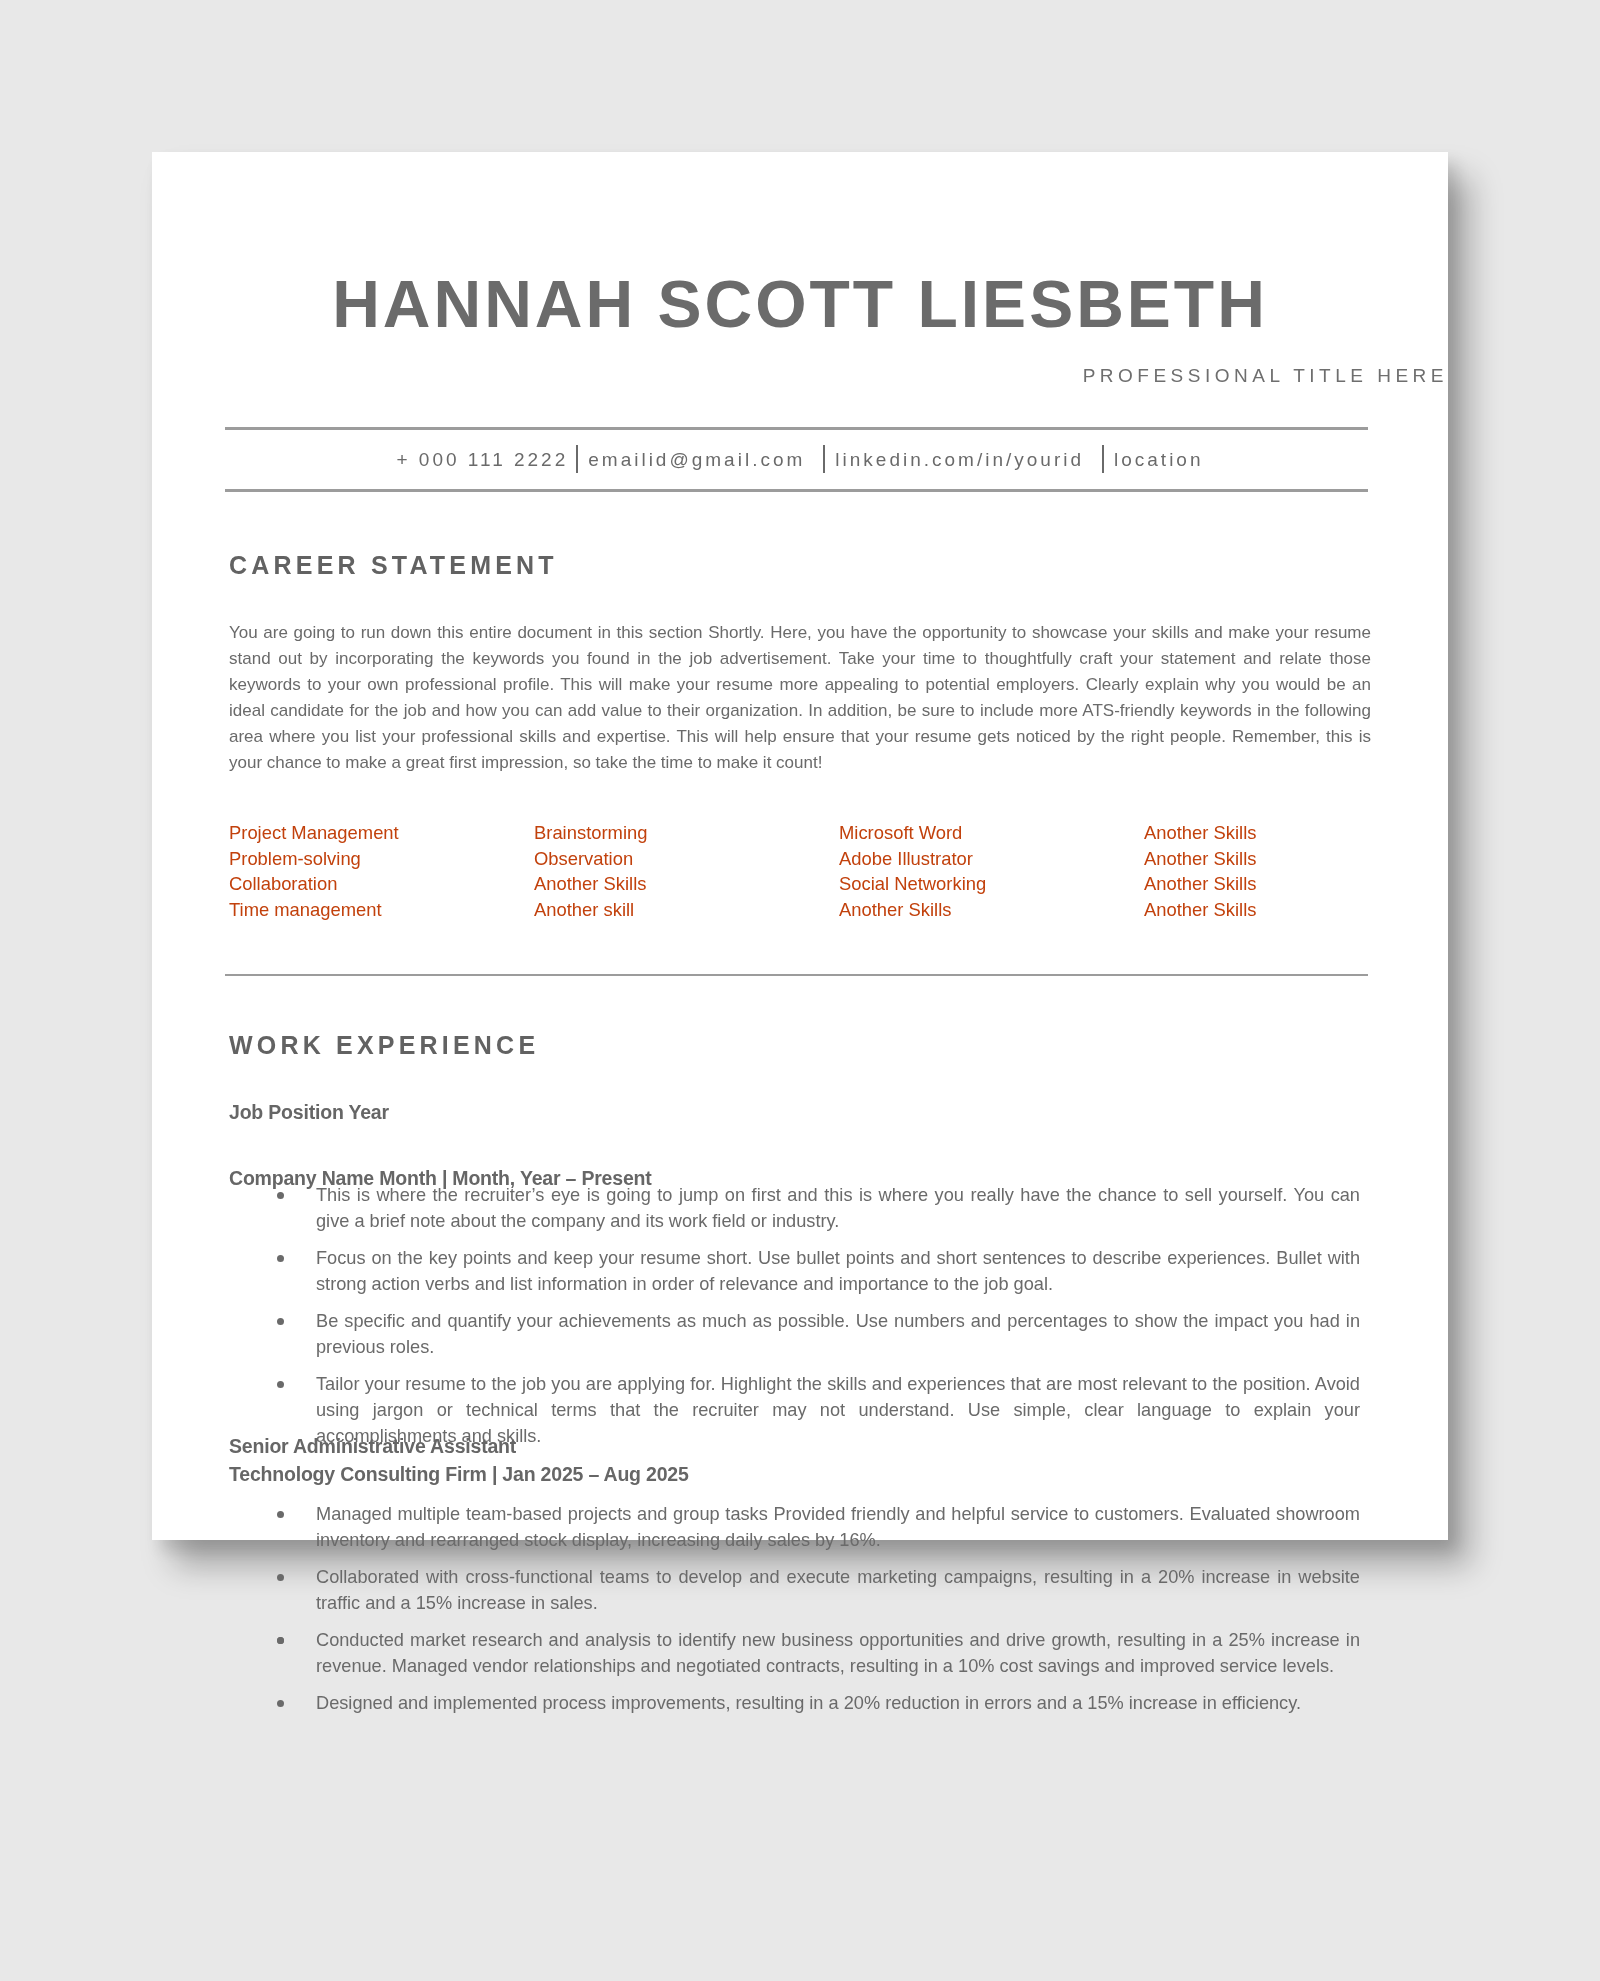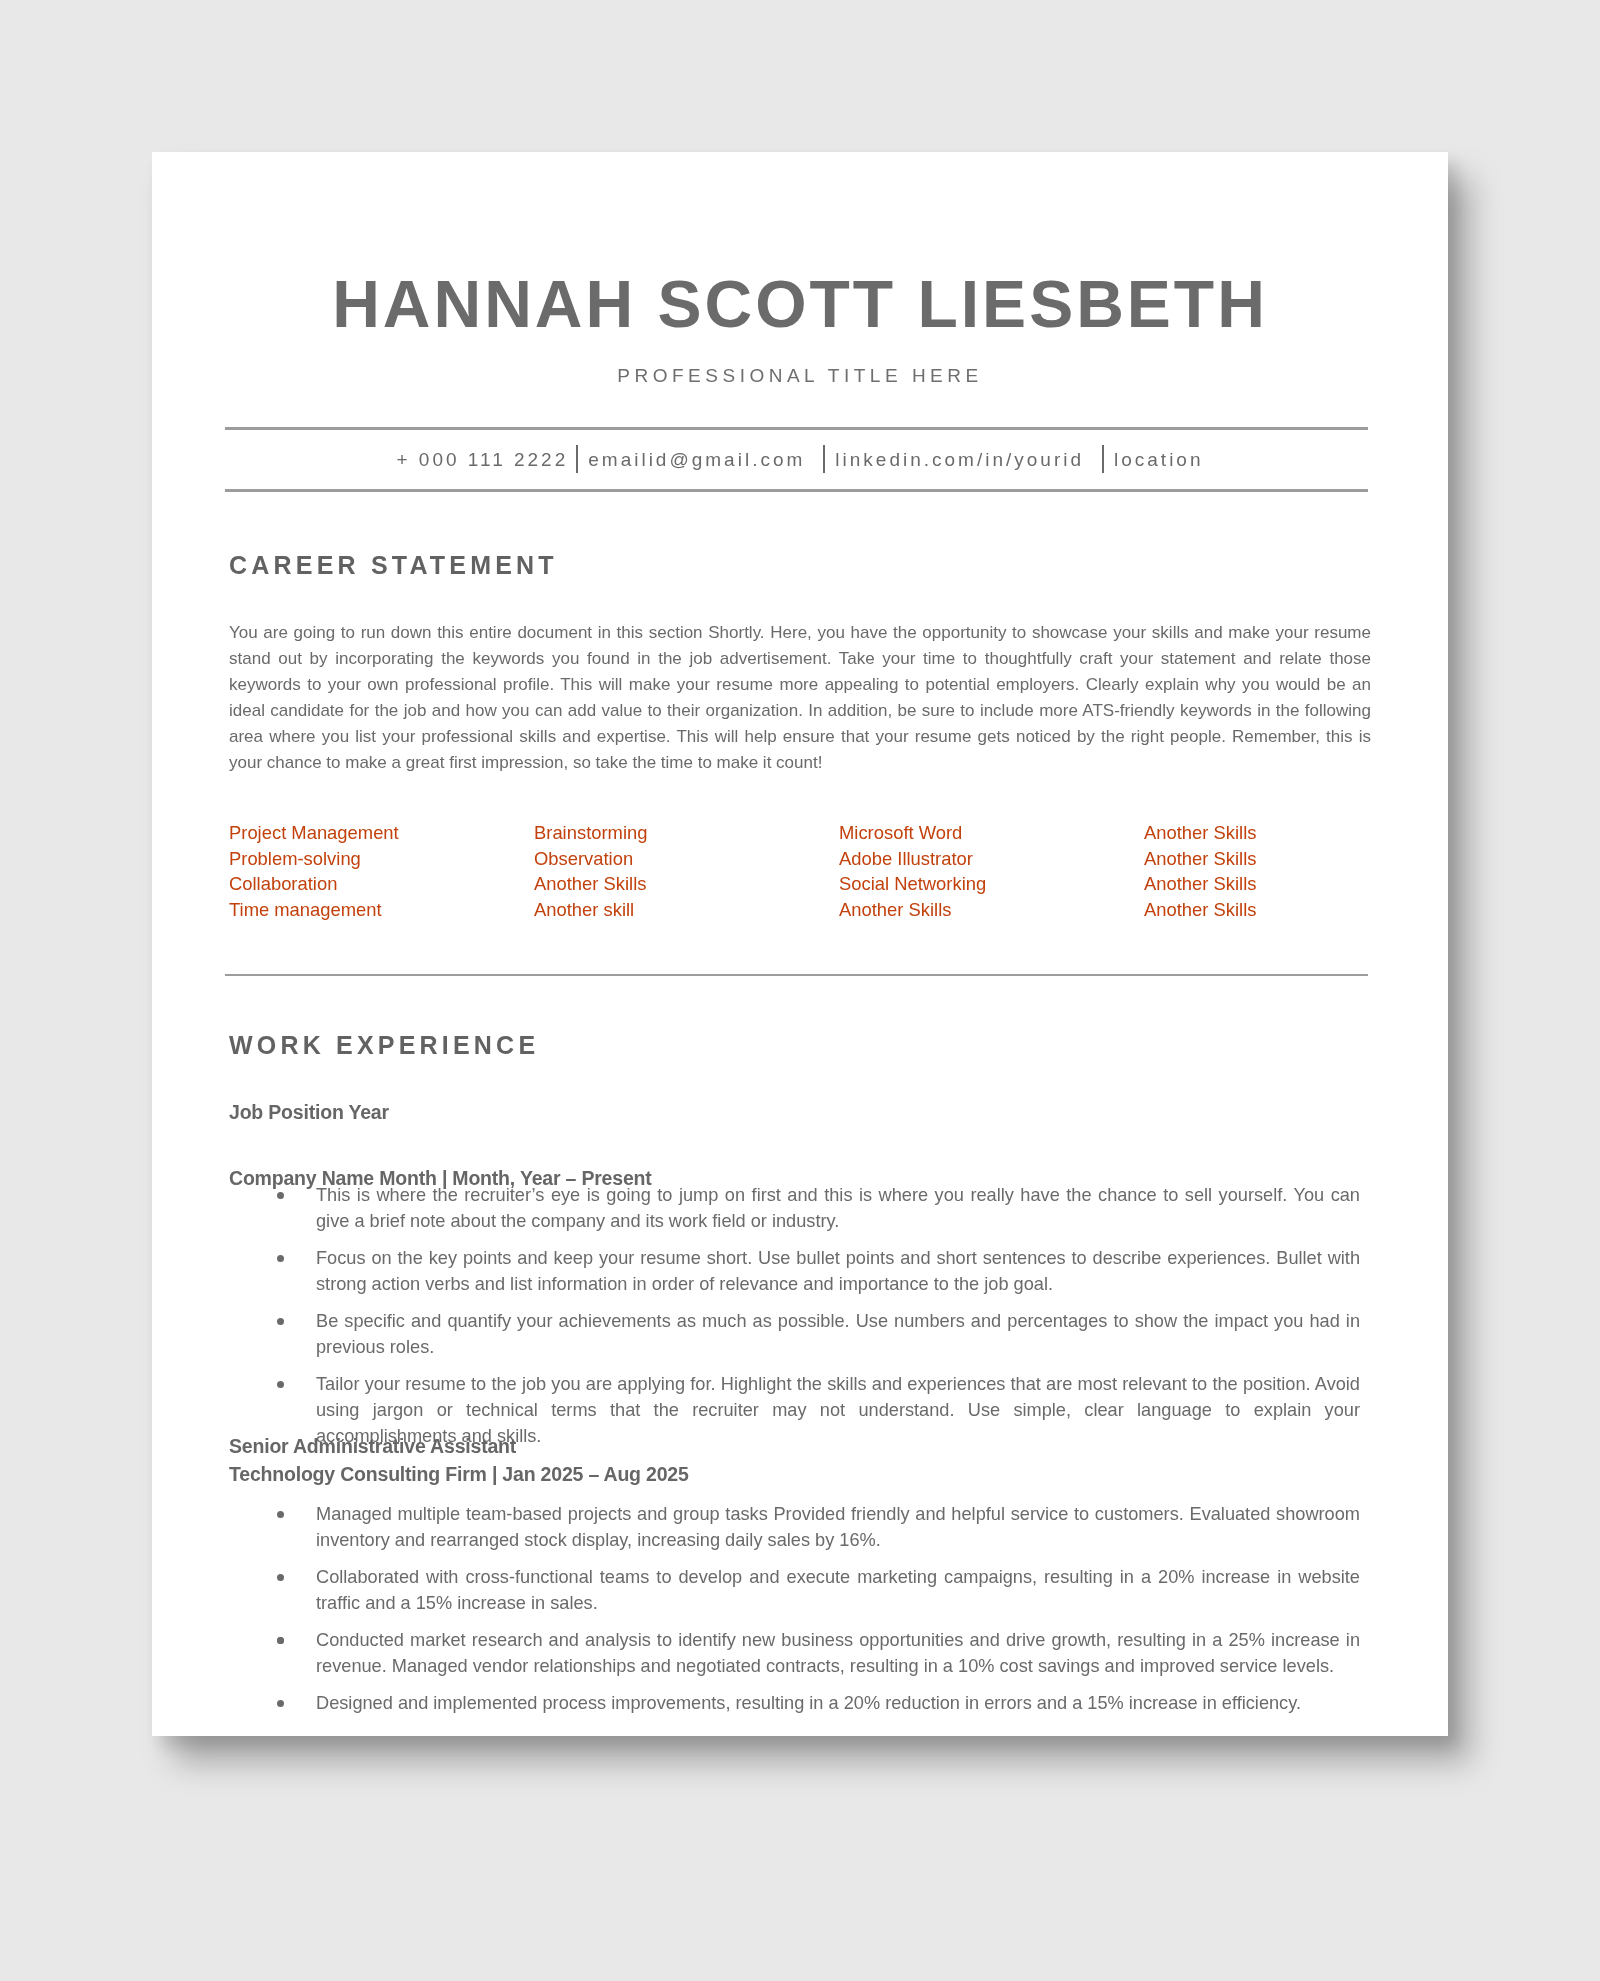--- a/index.html
+++ b/index.html
@@ -7,36 +7,36 @@
     width: 1600px; height: 1981px;
     background: #e8e8e8;
     position: relative;
     overflow: hidden;
     font-family: "Liberation Sans", "DejaVu Sans", sans-serif;
     color: #666;
   }
   .page {
     position: absolute;
     left: 152px; top: 152px;
-    width: 1296px; height: 1584px;
+    width: 1296px; height: 1388px;
     background: #ffffff;
     box-shadow: 22px 26px 30px rgba(0,0,0,0.28), 8px 10px 14px rgba(0,0,0,0.12);
   }
   .abs { position: absolute; }
   .name {
     left: 0; width: 1296px; top: 112px;
     text-align: center;
     font-size: 66px; font-weight: bold;
     letter-spacing: 3px;
     color: #6b6b6b;
     line-height: 80px;
   }
   .title {
     left: 0; width: 1296px; top: 212px;
-    text-align: center;
+    text-align: right;
     font-size: 19px;
     letter-spacing: 4.5px;
     color: #6e6e6e;
     line-height: 24px;
   }
   .hline {
     left: 73px; width: 1143px; height: 3px;
     background: #9c9c9c;
   }
   .contact {

